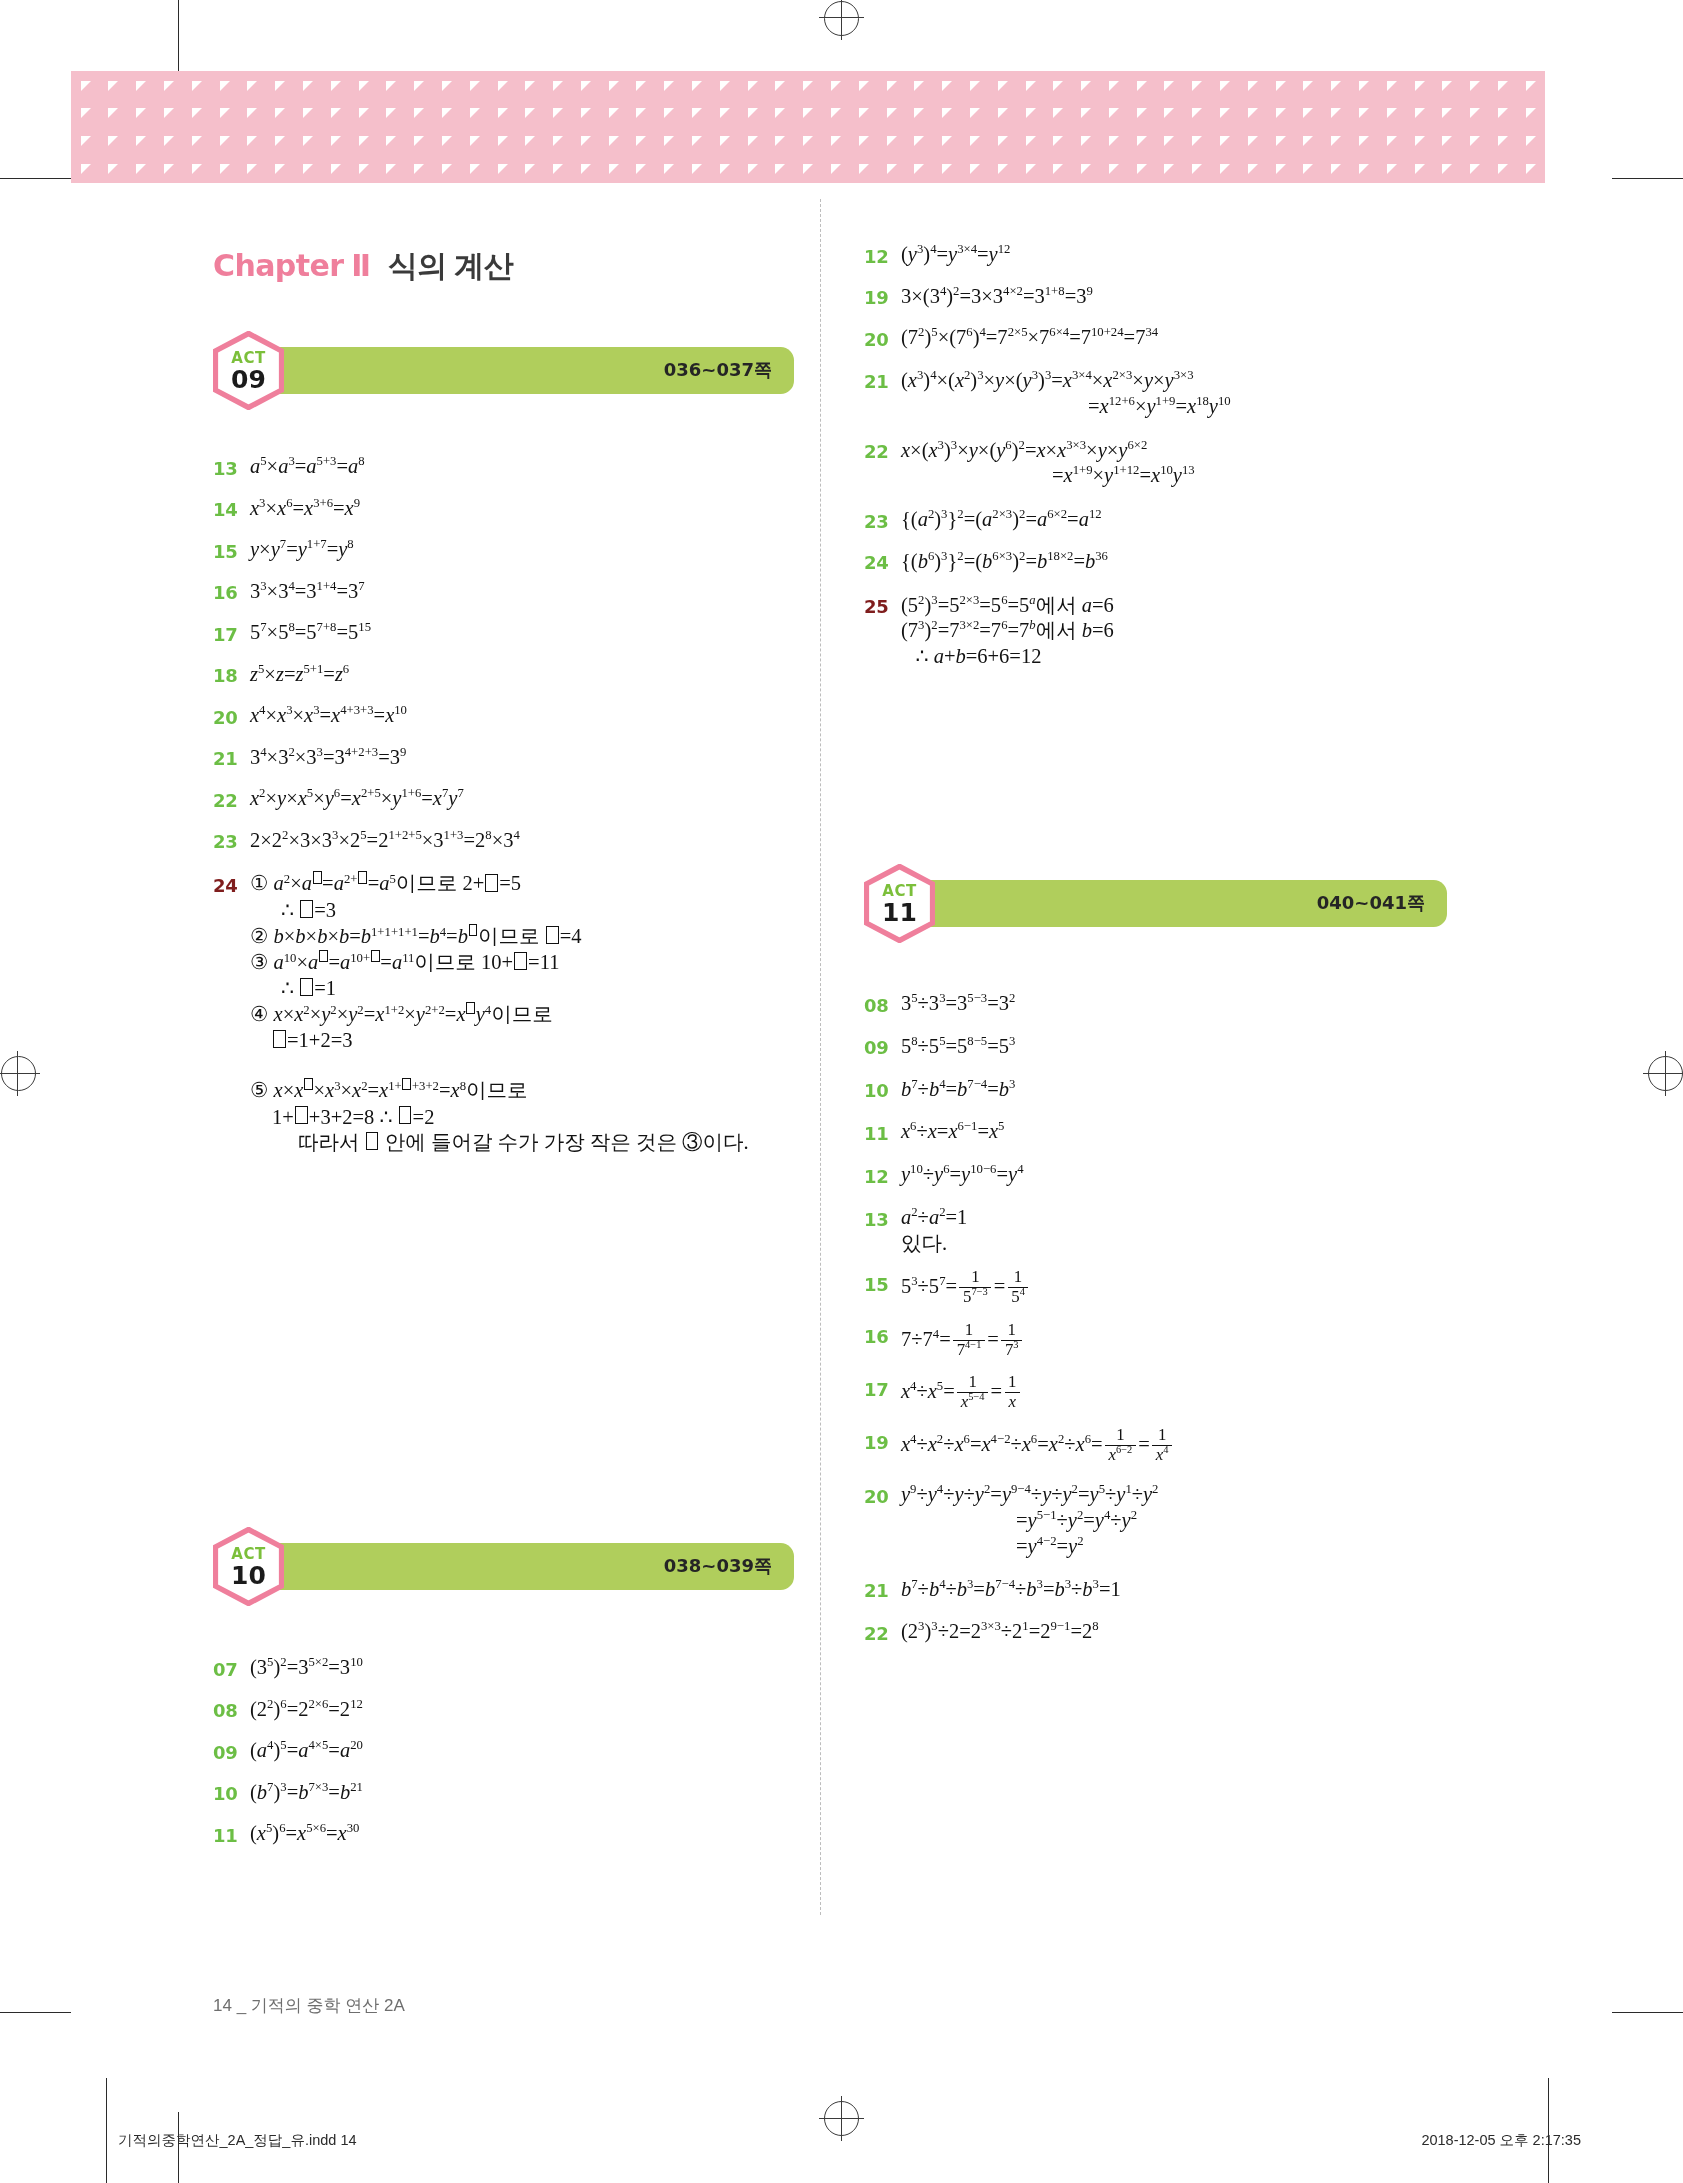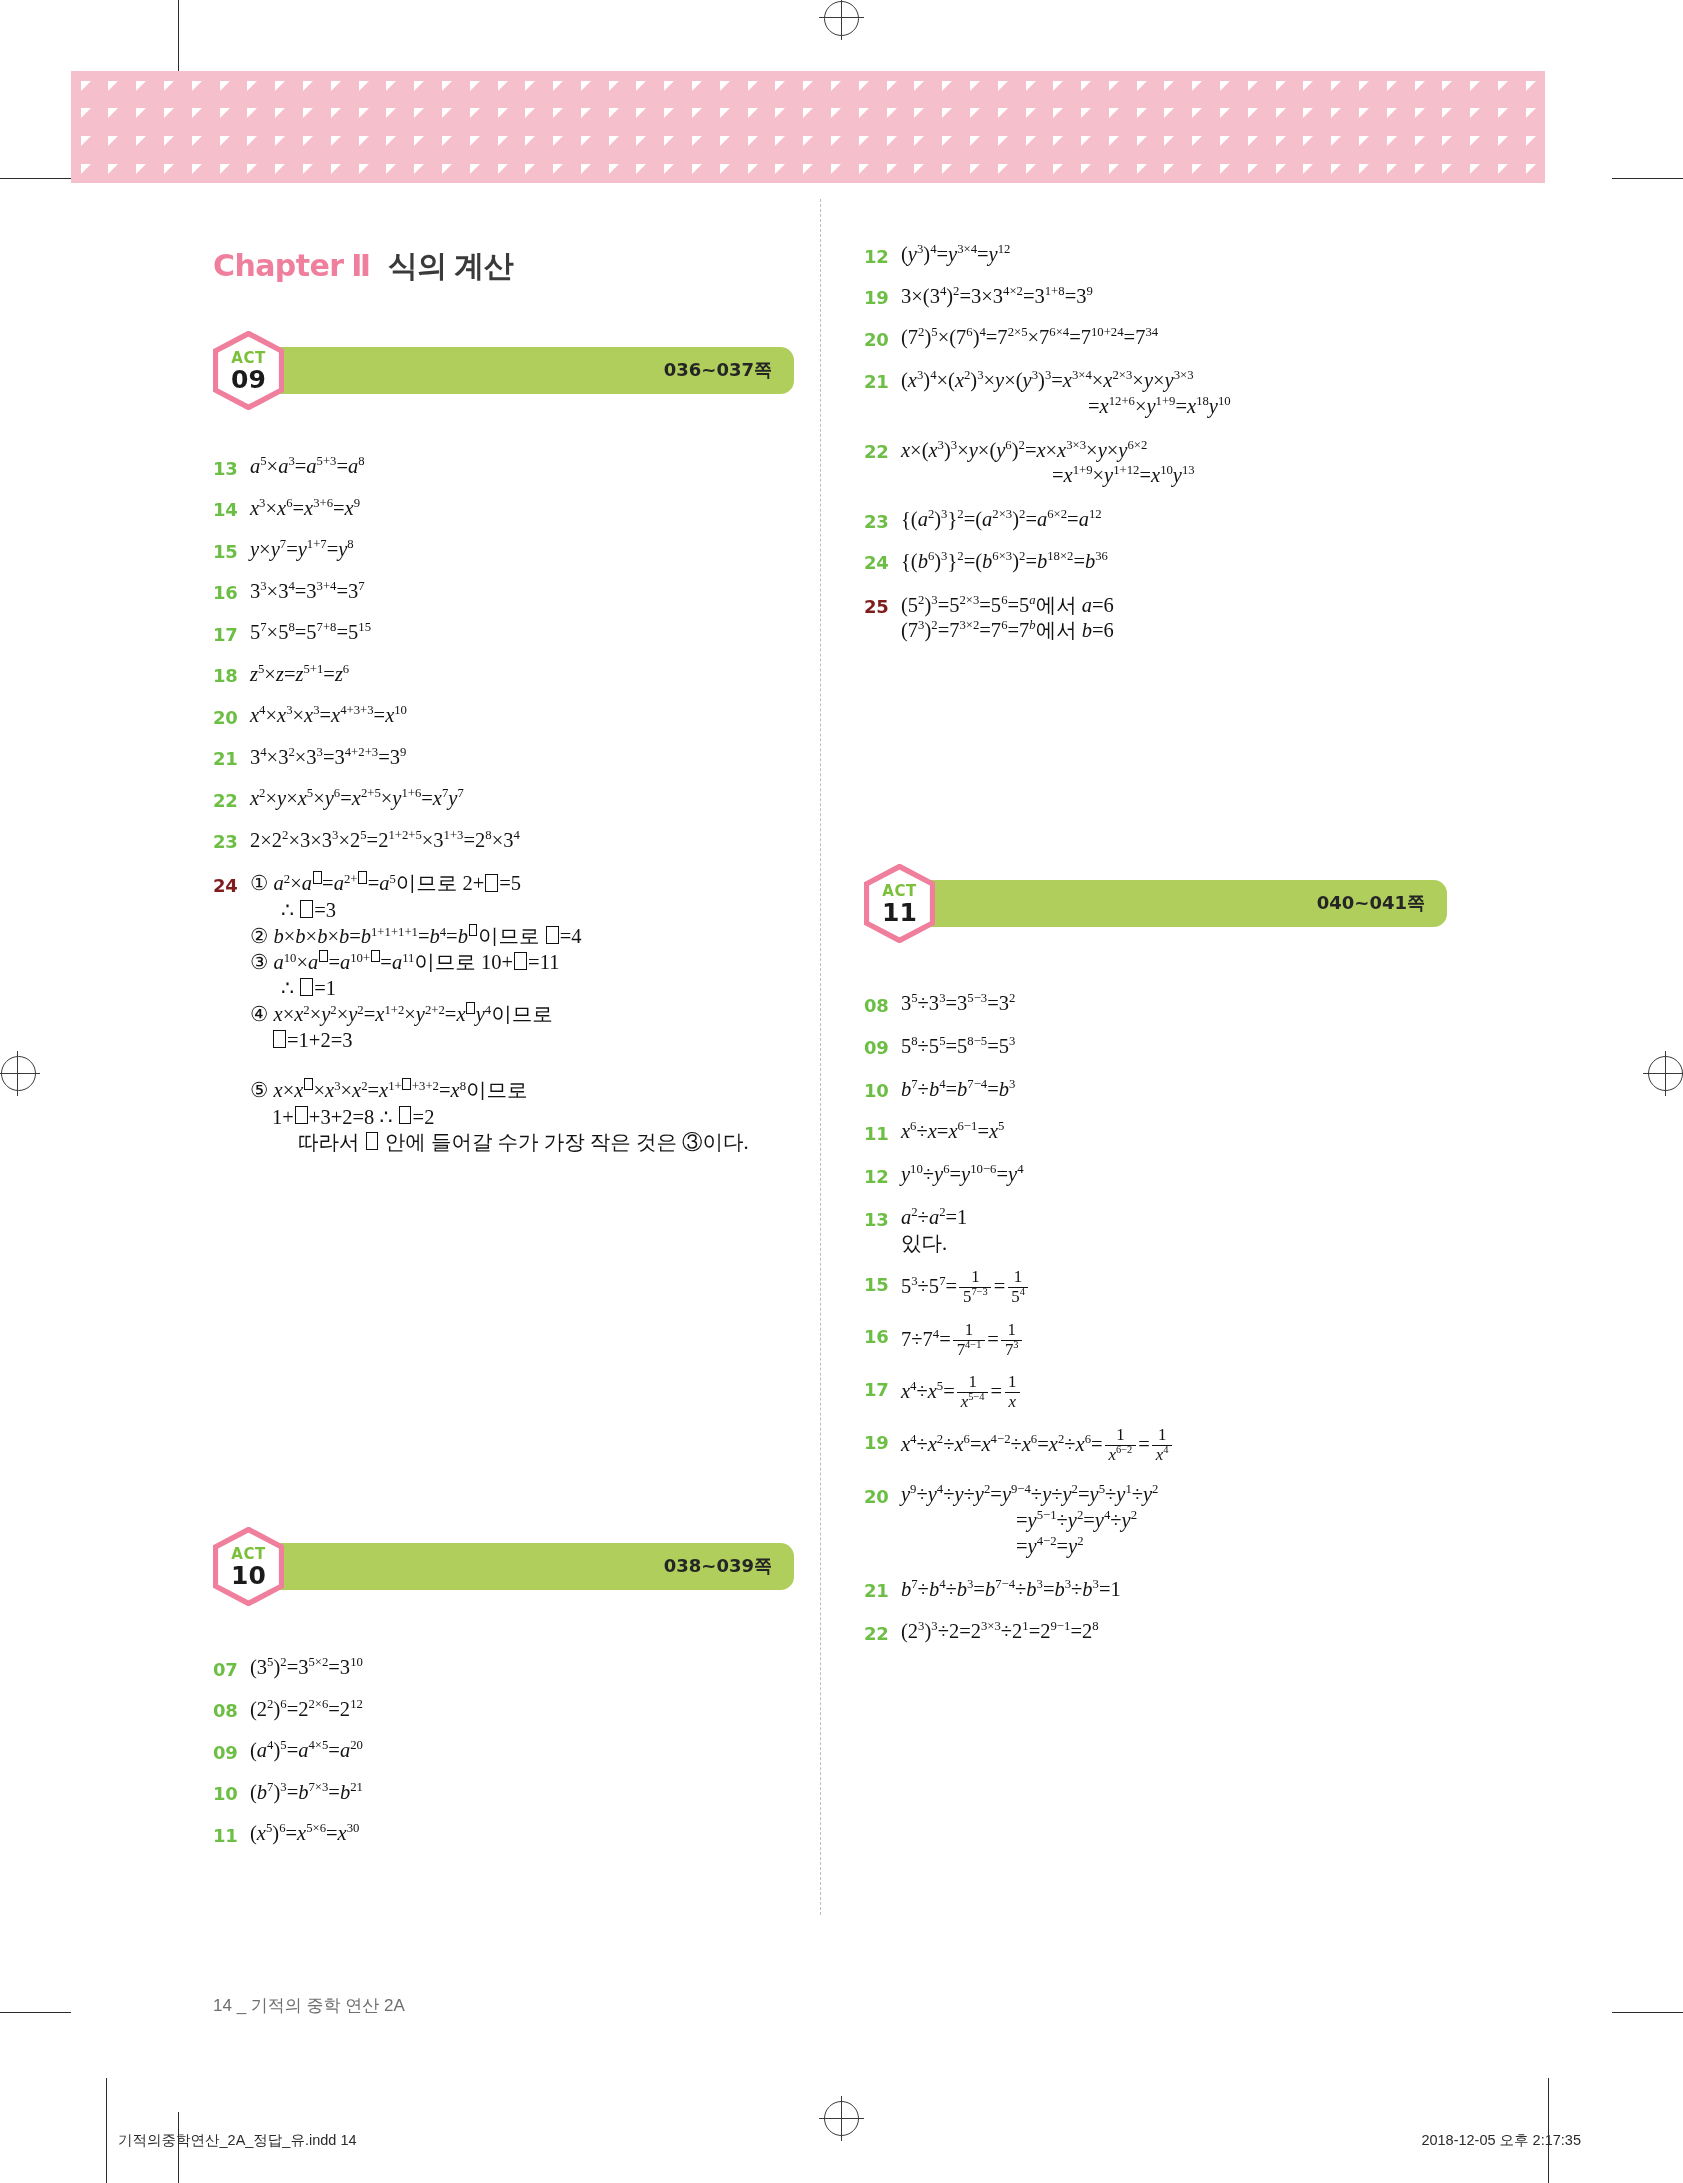--- a/index.html
+++ b/index.html
@@ -394,21 +394,21 @@
       </div>
       <div class="prow" style="margin-bottom:15.7px;">
         <div class="pnum">15</div>
         <div class="pbody">
           <span class="eq" style="padding-left:0px;"><i>y</i>×<i>y</i><sup>7</sup>=<i>y</i><sup>1+7</sup>=<i>y</i><sup>8</sup></span>
         </div>
       </div>
       <div class="prow" style="margin-bottom:15.7px;">
         <div class="pnum">16</div>
         <div class="pbody">
-          <span class="eq" style="padding-left:0px;">3<sup>3</sup>×3<sup>4</sup>=3<sup>3+4</sup>=3<sup>7</sup></span>
+          <span class="eq" style="padding-left:0px;">3<sup>3</sup>×3<sup>4</sup>=3<sup>1+4</sup>=3<sup>7</sup></span>
         </div>
       </div>
       <div class="prow" style="margin-bottom:15.7px;">
         <div class="pnum">17</div>
         <div class="pbody">
           <span class="eq" style="padding-left:0px;">5<sup>7</sup>×5<sup>8</sup>=5<sup>7+8</sup>=5<sup>15</sup></span>
         </div>
       </div>
       <div class="prow" style="margin-bottom:15.7px;">
         <div class="pnum">18</div>
@@ -546,20 +546,21 @@
         <div class="pnum">24</div>
         <div class="pbody">
           <span class="eq" style="padding-left:0px;">{(<i>b</i><sup>6</sup>)<sup>3</sup>}<sup>2</sup>=(<i>b</i><sup>6×3</sup>)<sup>2</sup>=<i>b</i><sup>18×2</sup>=<i>b</i><sup>36</sup></span>
         </div>
       </div>
       <div class="prow" style="margin-bottom:15.7px;">
         <div class="pnum pink">25</div>
         <div class="pbody">
           <span class="eq" style="padding-left:0px;">(5<sup>2</sup>)<sup>3</sup>=5<sup>2×3</sup>=5<sup>6</sup>=5<sup><i>a</i></sup>에서 <i>a</i>=6</span>
           <span class="eq" style="padding-left:0px;white-space:normal;">(7<sup>3</sup>)<sup>2</sup>=7<sup>3×2</sup>=7<sup>6</sup>=7<sup><i>b</i></sup>에서 <i>b</i>=6</span>
+          <span class="eq" style="padding-left:14.5px;">∴ <i>a</i>+<i>b</i>=6+6=12</span>
         </div>
       </div>
     </div>
 
   <div class="act-head" style="left:864px;top:864px;">
     <div class="act-bar wide">
       <div class="act-pages">040~041쪽</div>
     </div>
     <div class="hexwrap">
       <svg width="71" height="79" viewBox="0 0 118 131" aria-hidden="true">

